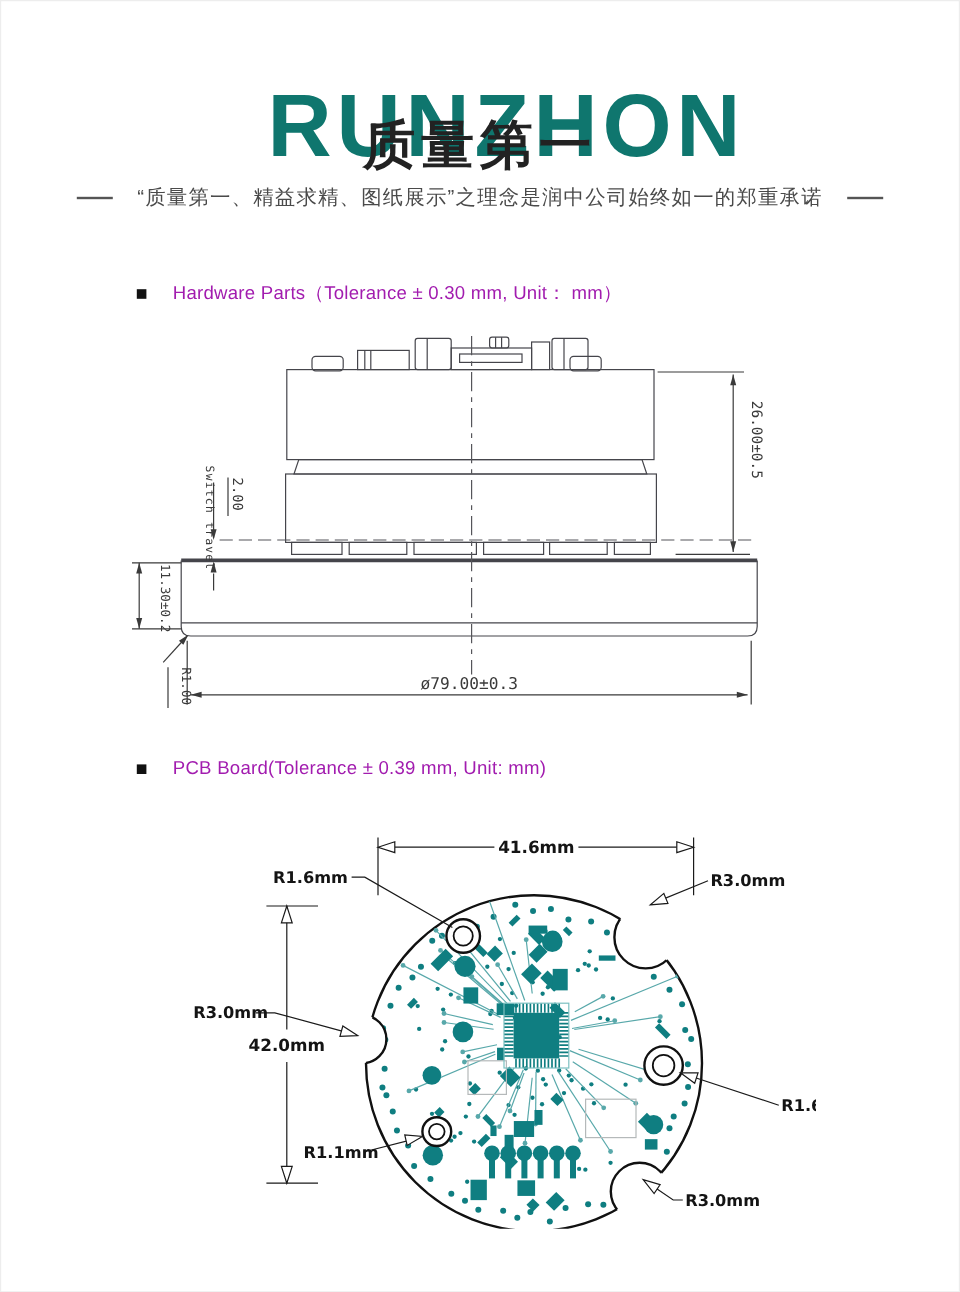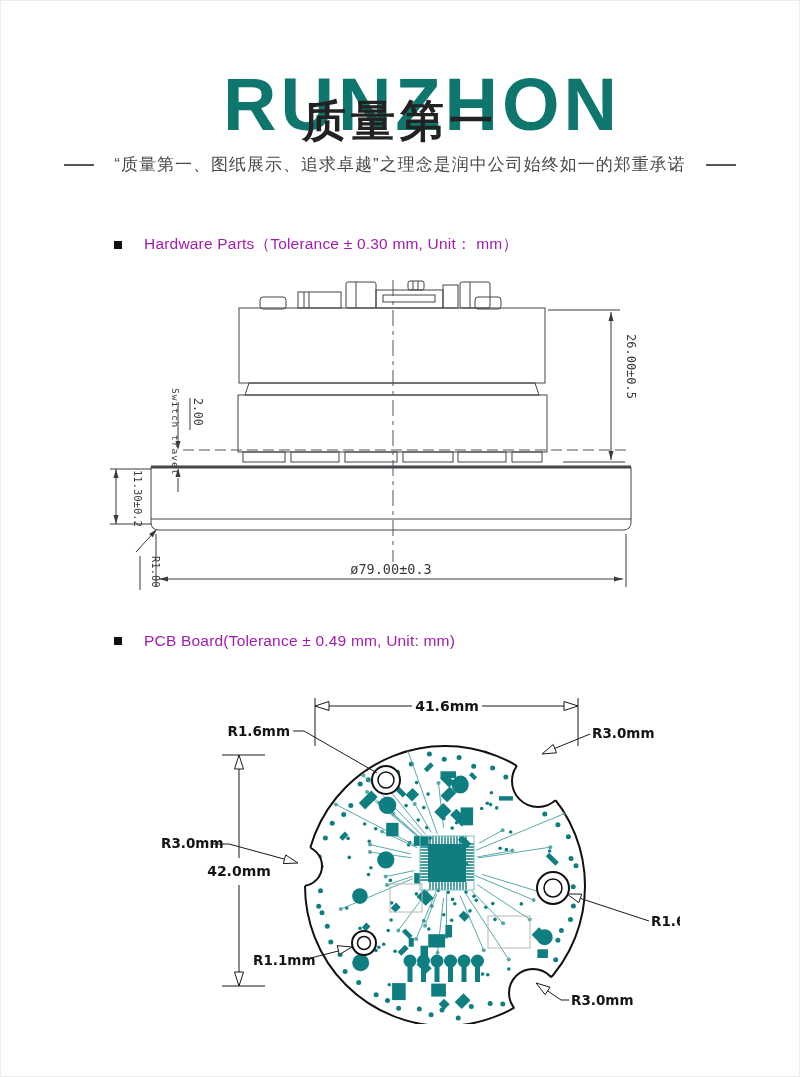--- a/index.html
+++ b/index.html
@@ -28,21 +28,21 @@
 </head>
 <body>
 
 <div class="page">
 
   <div class="watermark">RUNZHON</div>
   <div class="title">质量第一</div>
 
   <div class="subtitle-row">
     <span class="subtitle-dash"></span>
-    <span class="subtitle">“质量第一、图纸展示、追求卓越”之理念是润中公司始终如一的郑重承诺</span>
+    <span class="subtitle">“质量第一、精益求精、图纸展示”之理念是润中公司始终如一的郑重承诺</span>
     <span class="subtitle-dash"></span>
   </div>
 
   <div class="bullet-row hw">
     <span class="bullet-sq"></span>
     <span class="bullet-label">Hardware Parts（Tolerance ± 0.30 mm, Unit： mm）</span>
   </div>
 
   <svg class="hw-svg" width="600" height="332" viewBox="0 0 600 332">
     <g stroke="#45454b" stroke-width="1" fill="none">
@@ -112,21 +112,21 @@
     <text class="cad" font-size="11.5" transform="translate(86,126) rotate(90)">2.00</text>
     <text class="cad" font-size="9.5" letter-spacing="1" transform="translate(64,116) rotate(90)">Switch travel</text>
     <text class="cad" font-size="12" transform="translate(519,62) rotate(90)">26.00±0.5</text>
     <text class="cad" font-size="10.5" transform="translate(26,198) rotate(90)">11.30±0.2</text>
     <text class="cad" font-size="10.5" transform="translate(44,284) rotate(90)">R1.00</text>
     <text class="cad" font-size="13.5" x="283" y="302" text-anchor="middle">ø79.00±0.3</text>
   </svg>
 
   <div class="bullet-row pcb">
     <span class="bullet-sq"></span>
-    <span class="bullet-label">PCB Board(Tolerance ± 0.49 mm, Unit: mm)</span>
+    <span class="bullet-label">PCB Board(Tolerance ± 0.39 mm, Unit: mm)</span>
   </div>
 
   <svg class="pcb-svg" width="540" height="336" viewBox="0 0 540 336">
     <defs>
       <clipPath id="boardClip">
           <circle cx="305" cy="198" r="140"></circle>
         </clipPath>
     </defs>
 
     <circle cx="305" cy="198" r="140" fill="#fff" stroke="#111" stroke-width="2"></circle>

